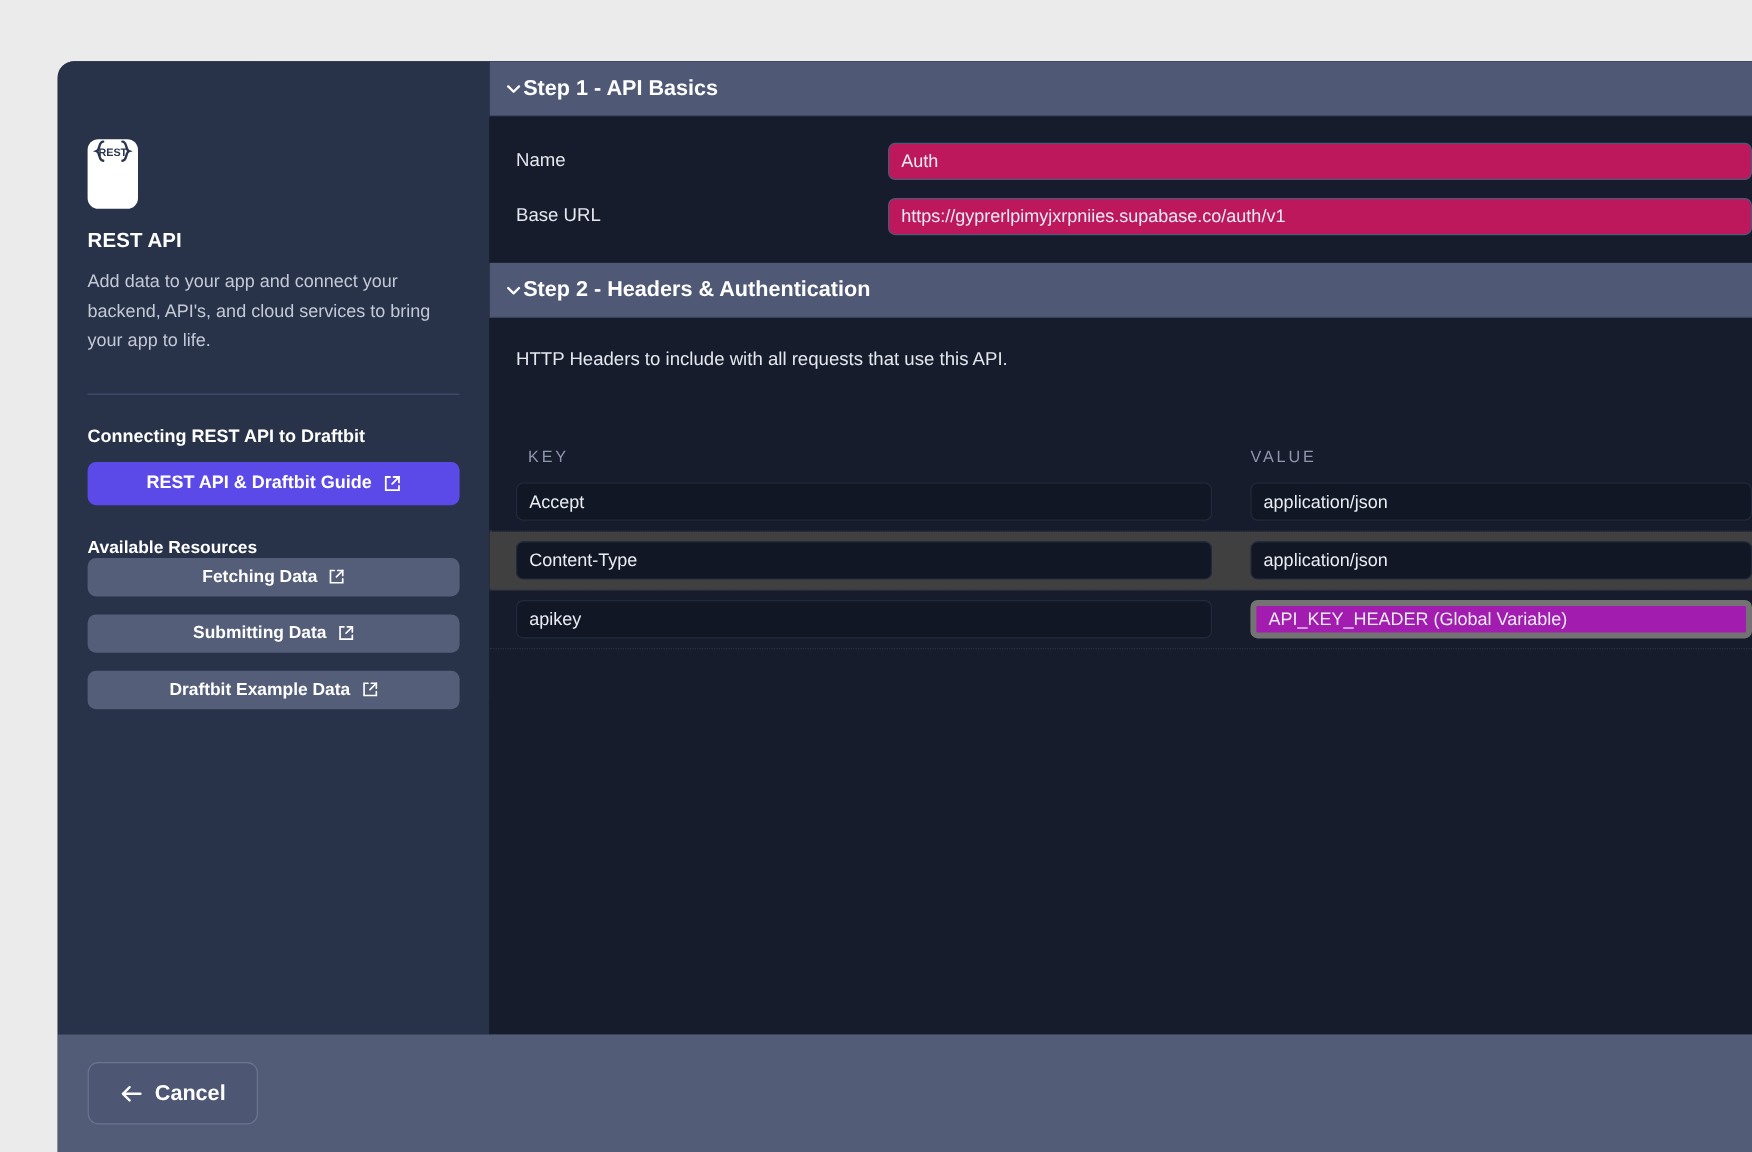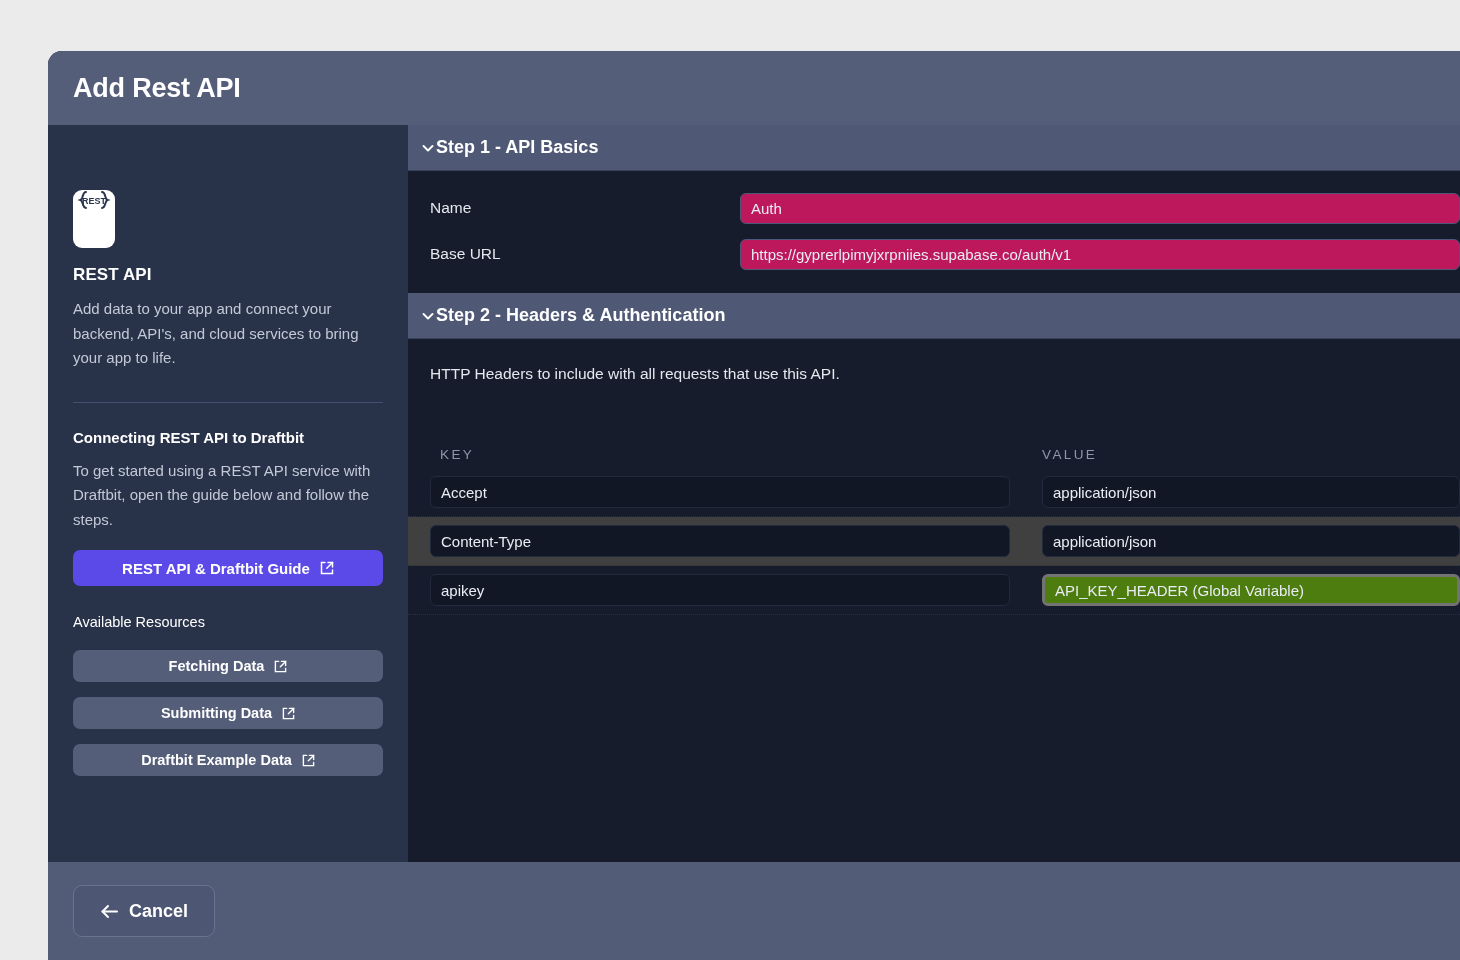--- a/index.html
+++ b/index.html
@@ -122,23 +122,23 @@
     color: #ffffff;
     font-size: 15px;
     font-weight: bold;
     font-family: inherit;
     cursor: pointer;
     margin-bottom: 28px;
   }
 
   .res-title {
     font-size: 14.5px;
-    font-weight: normal;
-    color: #ffffff;
-    margin-bottom: 20px;
+    font-weight: bold;
+    color: #ffffff;
+    margin-bottom: 0;
   }
 
   .res-btn {
     display: flex;
     align-items: center;
     justify-content: center;
     gap: 10px;
     height: 32px;
     background: #545e79;
     border: none;
@@ -254,22 +254,22 @@
     height: 32px;
     background: #111725;
     border: 1px solid #222a3d;
     border-radius: 6px;
     color: #e9ecf3;
     font-size: 15px;
     font-family: inherit;
     padding: 0 10px;
   }
   .cell-input.global {
-    background: #4d7c0f;
-    border: 3px solid #737373;
+    background: #a21caf;
+    border: 5px solid #737373;
   }
 
   .table-filler { flex: 1 1 auto; background: #161c2c; }
 
   
   .footer {
     flex: 0 0 98px;
     height: 98px;
     background: #525c77;
     display: flex;
@@ -291,43 +291,39 @@
     font-family: inherit;
     cursor: pointer;
   }
   .arrow-left { display: block; }
 </style>
 </head>
 <body>
 
 <div id="modal">
 
-  <div class="titlebar">
-    <div class="titlebar-text">Add Rest API</div>
-  </div>
 
   <div class="modal-body">
 
     <div class="sidebar">
 
       <div class="rest-icon">
         <svg width="34" height="20" viewBox="0 0 34 20" aria-hidden="true">
           <path d="M9 2 C5 2 6.5 9 3.5 10 C6.5 11 5 18 9 18" fill="none" stroke="#2b3550" stroke-width="2" stroke-linecap="round"></path>
           <path d="M25 2 C29 2 27.5 9 30.5 10 C27.5 11 29 18 25 18" fill="none" stroke="#2b3550" stroke-width="2" stroke-linecap="round"></path>
           <text x="17" y="14" text-anchor="middle" font-family="Liberation Sans, sans-serif" font-size="9" font-weight="bold" fill="#2b3550">REST</text>
         </svg>
       </div>
 
       <h2>REST API</h2>
       <div class="sidebar-desc">Add data to your app and connect your backend, API's, and cloud services to bring your app to life.</div>
 
       <div class="divider"></div>
 
       <h3>Connecting REST API to Draftbit</h3>
-      <div class="sidebar-sub">To get started using a REST API service with Draftbit, open the guide below and follow the steps.</div>
 
       <button class="guide-btn">
         <span>REST API &amp; Draftbit Guide</span>
         <svg class="ext-ico" width="14" height="14" viewBox="0 0 14 14" aria-hidden="true">
           <path d="M5 1.5 H1.5 V12.5 H12.5 V9" fill="none" stroke="#ffffff" stroke-width="1.5" stroke-linecap="round"></path>
           <path d="M8 1.5 H12.5 V6" fill="none" stroke="#ffffff" stroke-width="1.5" stroke-linecap="round"></path>
           <path d="M12.5 1.5 L6.8 7.2" fill="none" stroke="#ffffff" stroke-width="1.5" stroke-linecap="round"></path>
         </svg>
       </button>
 

